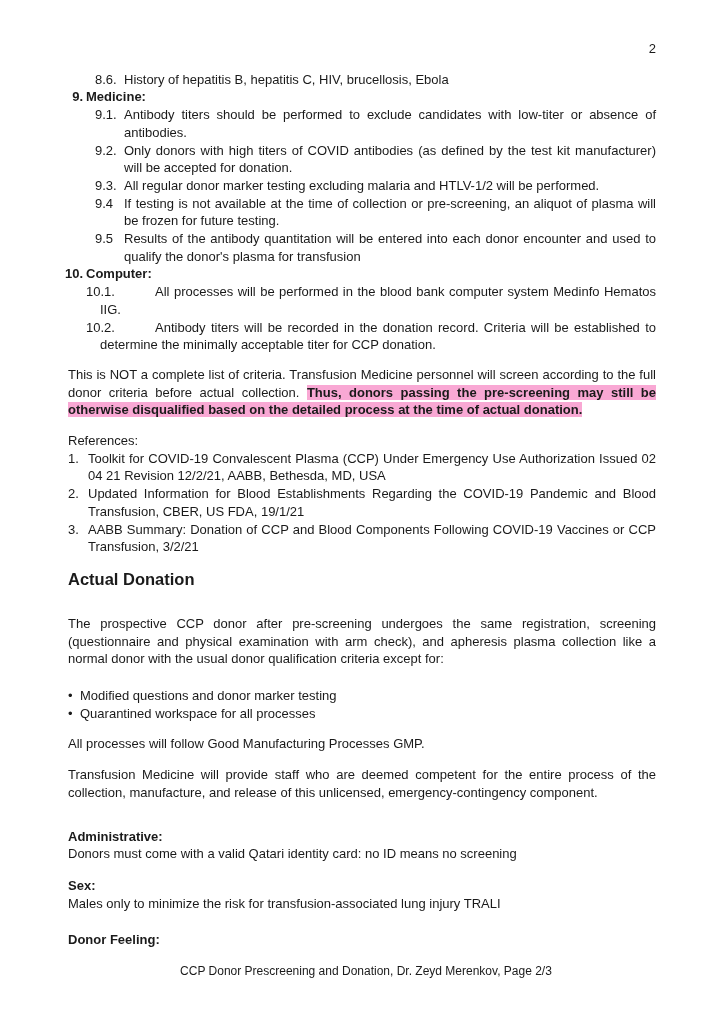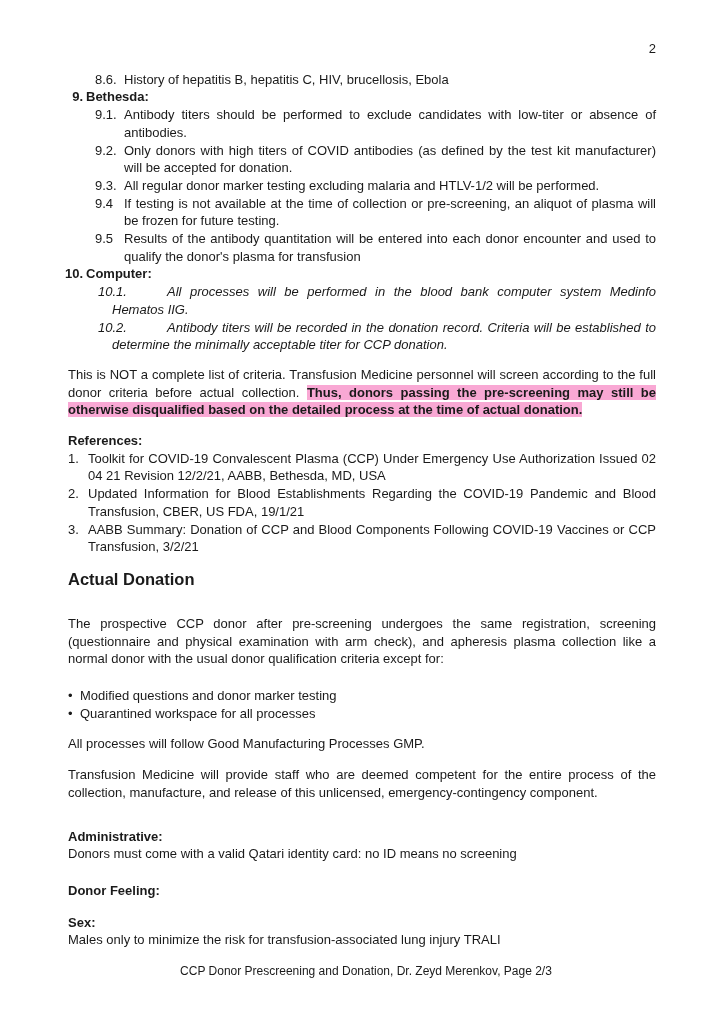--- a/index.html
+++ b/index.html
@@ -24,29 +24,29 @@
   .list { margin-top: 13px; }
   .li { position: relative; text-align: justify; }
   .li .num { position: absolute; top: 0; }
 
   .l1 { padding-left: 18px; font-weight: bold; text-align: left; }
   .l1 .num { left: -11px; width: 26px; text-align: right; }
 
   .l2 { margin-left: 27px; padding-left: 29px; }
   .l2 .num { left: 0; }
 
-  .l10 { margin-left: 30px; padding-left: 14px; text-indent: 55px; font-style: italic; }
+  .l10 { margin-left: 18px; padding-left: 14px; text-indent: 55px; }
   .l10 .num { left: 0; text-indent: 0; }
   .l10 .txt { display: inline; }
 
   .para { margin-top: 12px; text-align: justify; }
   .hl { background: #f9a8d4; font-weight: bold; }
 
   .refs { margin-top: 13px; }
-  .refs-heading { font-weight: bold; }
+  .refs-heading { font-weight: normal; }
   .ref { position: relative; padding-left: 20px; text-align: justify; }
   .ref .num { position: absolute; left: 0; top: 0; }
 
   .h1 {
     margin-top: 12px; margin-bottom: 25px;
     font-size: 16.5px; font-weight: bold; line-height: 22px;
   }
 
   .bullets { margin-top: 19px; }
   .bullet { position: relative; padding-left: 12px; }
@@ -73,21 +73,21 @@
   <div class="page-number">2</div>
 
   <div class="list">
     <div class="li l2">
       <span class="num">8.6.</span>
       <span class="txt">History of hepatitis B, hepatitis C, HIV, brucellosis, Ebola</span>
     </div>
 
     <div class="li l1">
       <span class="num">9.</span>
-      <span class="txt">Bethesda:</span>
+      <span class="txt">Medicine:</span>
     </div>
 
     <div class="li l2">
       <span class="num">9.1.</span>
       <span class="txt">Antibody titers should be performed to exclude candidates with low-titer or absence of antibodies.</span>
     </div>
     <div class="li l2">
       <span class="num">9.2.</span>
       <span class="txt">Only donors with high titers of COVID antibodies (as defined by the test kit manufacturer) will be accepted for donation.</span>
     </div>
@@ -150,24 +150,24 @@
 
   <div class="gmp">All processes will follow Good Manufacturing Processes GMP.</div>
 
   <div class="staff">Transfusion Medicine will provide staff who are deemed competent for the entire process of the collection, manufacture, and release of this unlicensed, emergency-contingency component.</div>
 
   <div class="mini">
     <div class="mini-heading">Administrative:</div>
     <div>Donors must come with a valid Qatari identity card:  no ID means no screening</div>
   </div>
 
-  <div class="mini mini-feel">
-    <div class="mini-heading">Donor Feeling:</div>
-  </div>
-
   <div class="mini mini-sex">
     <div class="mini-heading">Sex:</div>
     <div>Males only to minimize the risk for transfusion-associated lung injury TRALI</div>
+  </div>
+
+  <div class="mini mini-feel">
+    <div class="mini-heading">Donor Feeling:</div>
   </div>
 
   <div class="footer">CCP Donor Prescreening and Donation, Dr. Zeyd Merenkov, Page 2/3</div>
 
 </div>
 
 </body></html>

